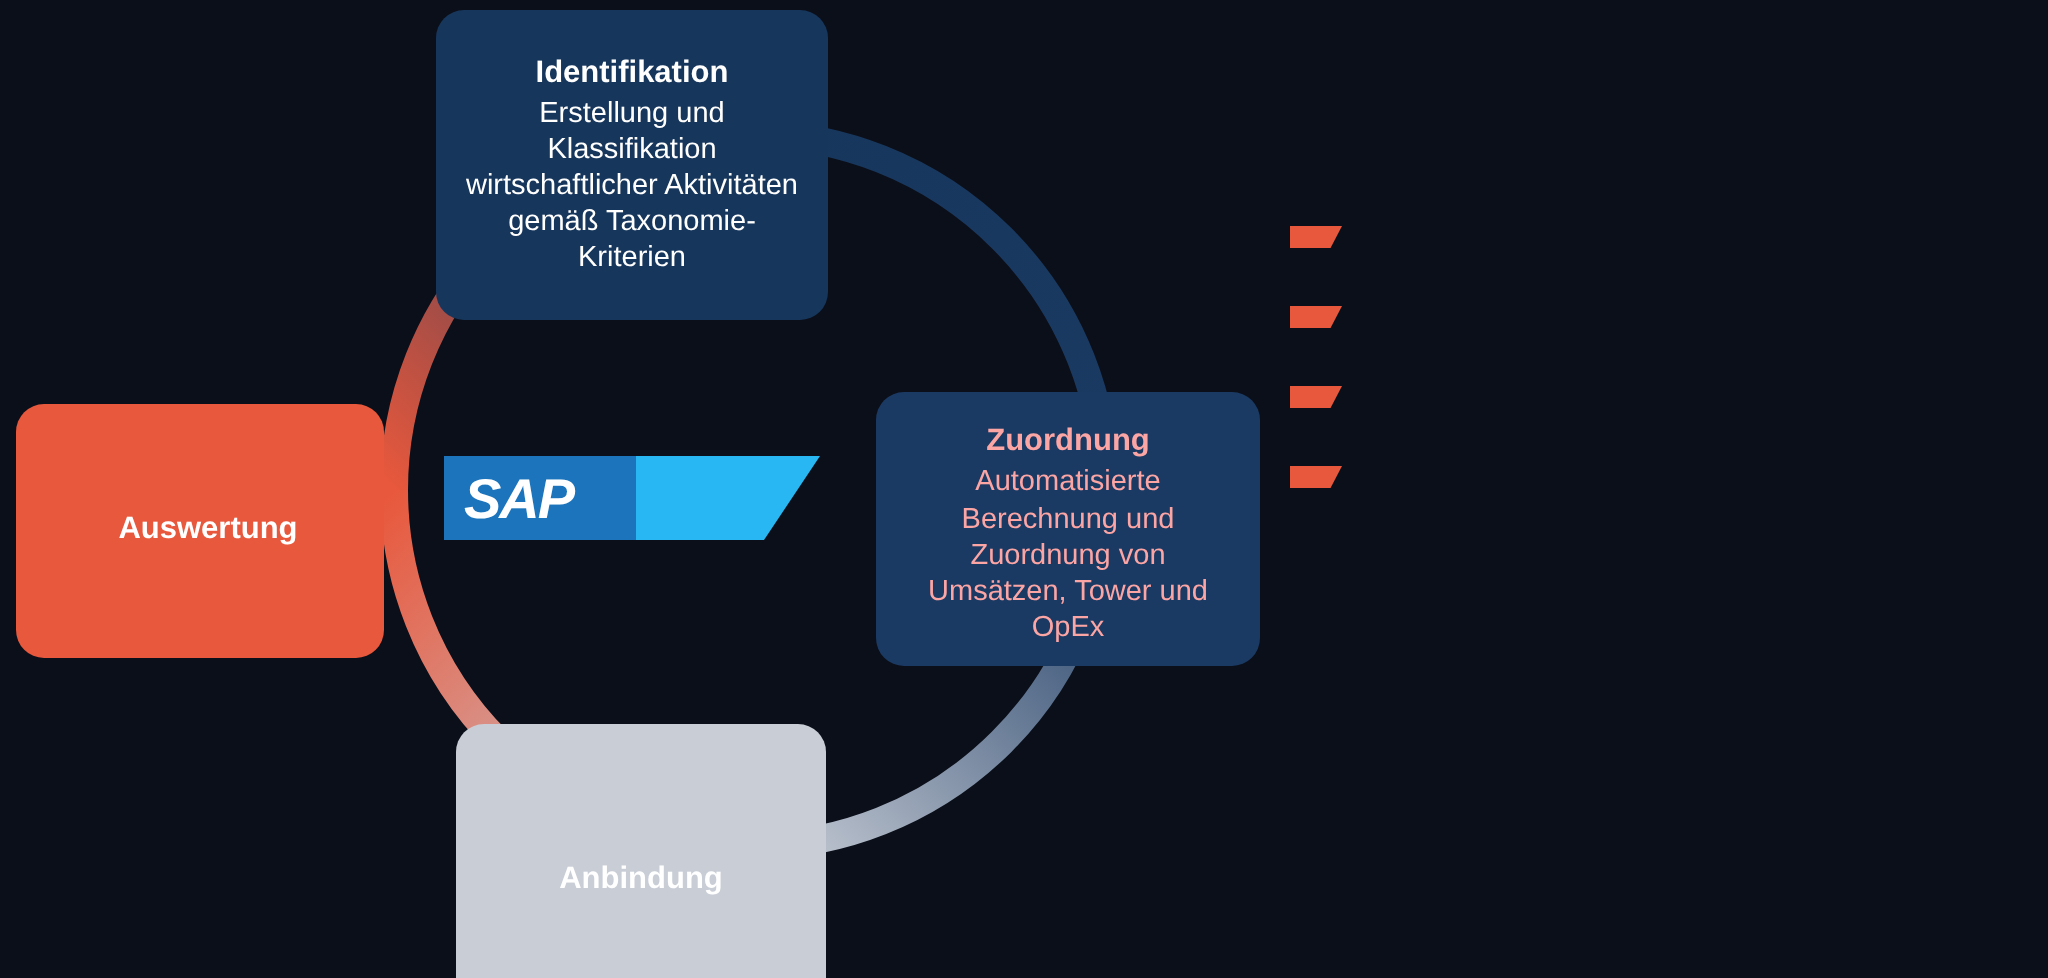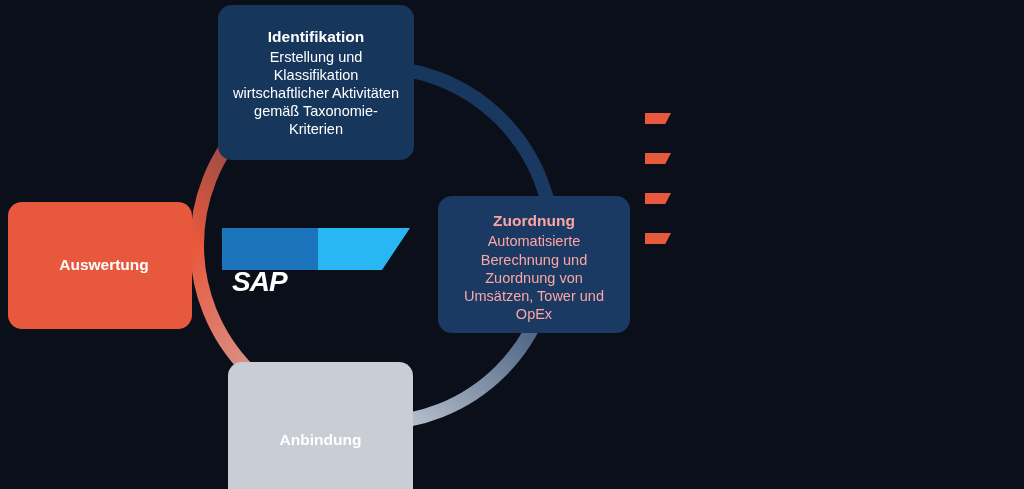--- a/index.html
+++ b/index.html
@@ -116,21 +116,20 @@
   .sap-badge .sap-word {
     position: absolute;
     left: 10px;
     top: 6px;
     font-size: 28px;
     font-weight: bold;
     font-style: italic;
     letter-spacing: -1px;
     color: #ffffff;
     font-family: "Liberation Sans", sans-serif;
-    margin-top: 32px;
   }
   .sap-badge .sct {
     position: absolute;
     left: 76px;
     top: 7px;
     width: 100px;
     color: #ffffff;
     font-size: 11.5px;
     font-weight: bold;
     line-height: 1.25;

